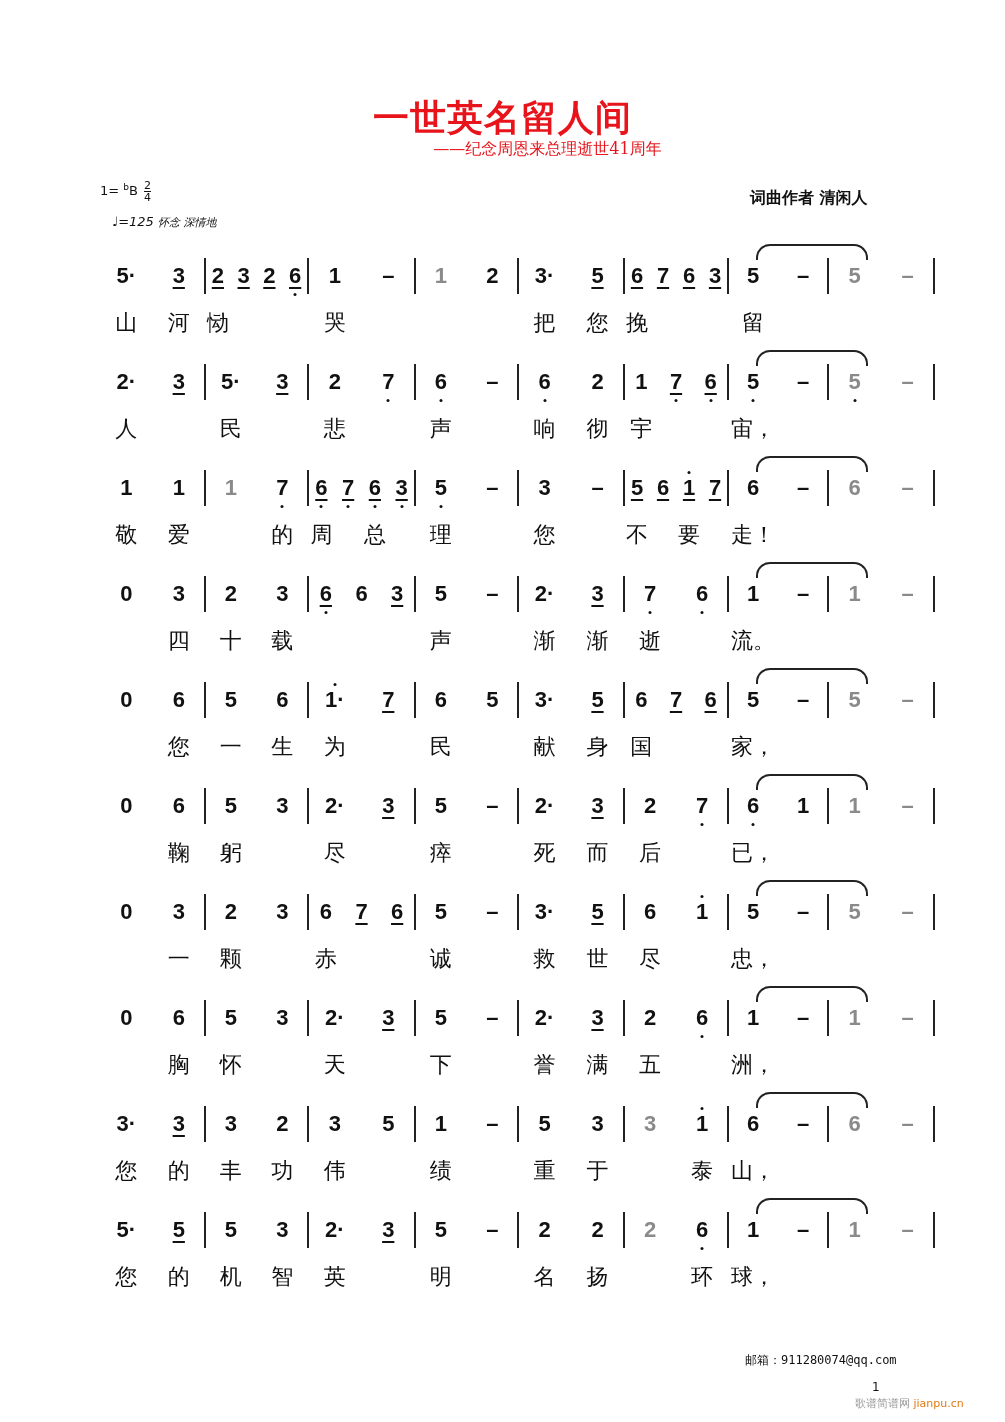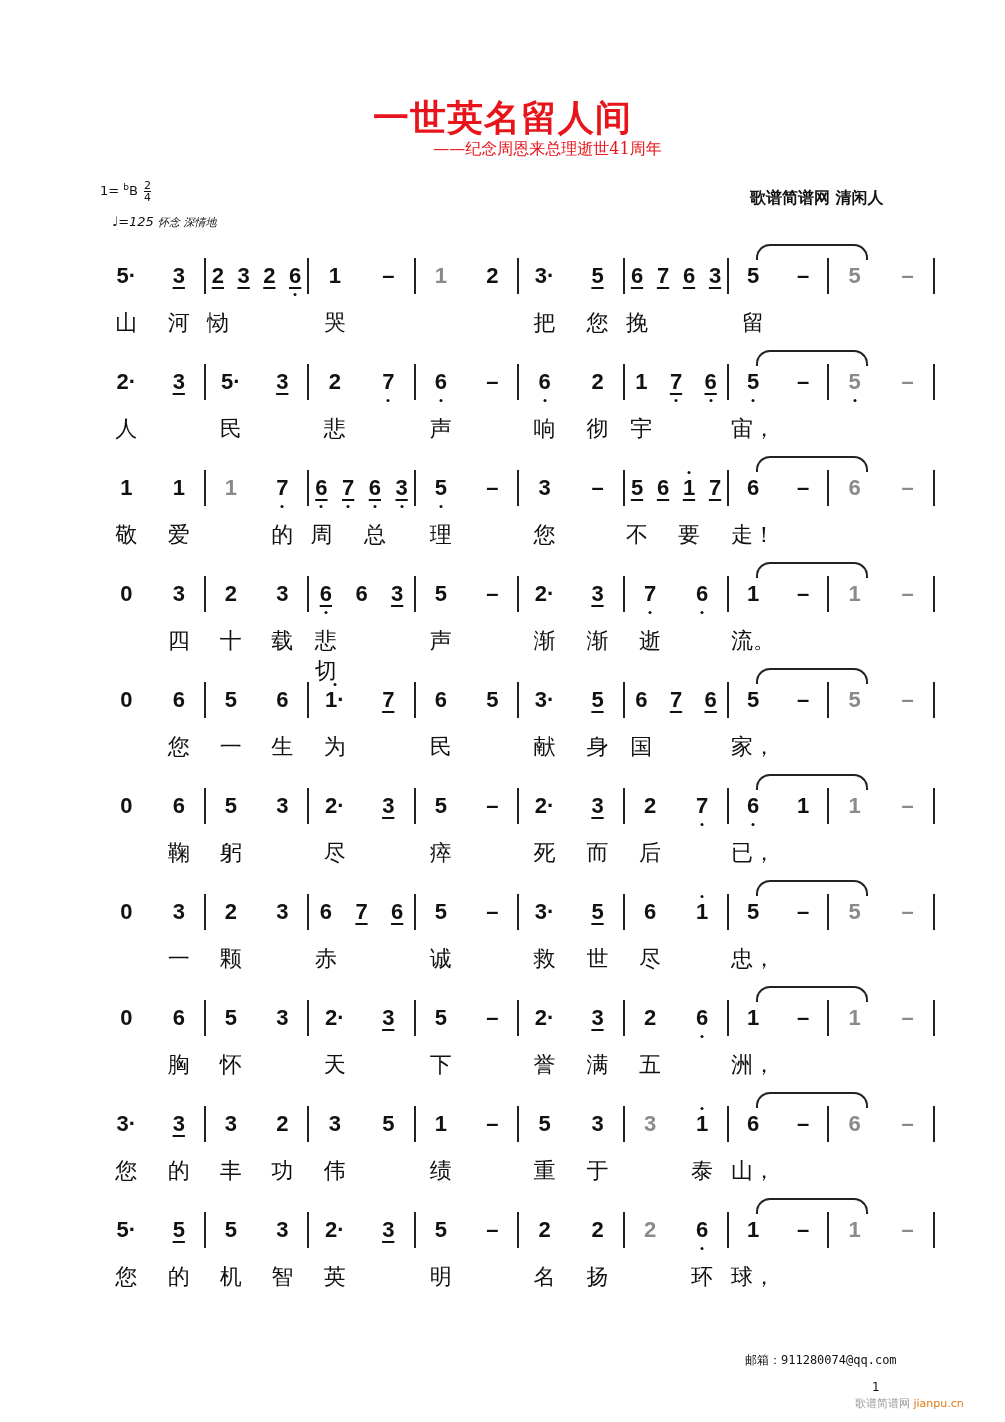--- a/index.html
+++ b/index.html
@@ -43,21 +43,21 @@
   <sup>b</sup><span>B</span>
   <span class="frac">
     <span class="num">2</span>
     <span>4</span>
   </span>
 </div>
 <div class="tempo">
   <span>♩=125</span>
   <small>怀念 深情地</small>
 </div>
-<div class="author">歌谱简谱网 清闲人</div>
+<div class="author">词曲作者 清闲人</div>
 
 <div class="score" id="score">
     <div class="row">
       <div class="measure" style="left: 0px; width: 105px;">
         <div class="notes">
           <span class="note">5·</span>
           <span class="note ul">3</span>
         </div>
         <div class="lyrics">
           <span>山</span>
@@ -365,25 +365,20 @@
           <span>十</span>
           <span>载</span>
         </div>
       </div>
       <div class="bar" style="left: 207px;"></div>
       <div class="measure" style="left: 208px; width: 107px;">
         <div class="notes">
           <span class="note ul">6<i class="dot-below"></i></span>
           <span class="note">6</span>
           <span class="note ul">3</span>
-        </div>
-        <div class="lyrics">
-          <span>悲切</span>
-          <span></span>
-          <span></span>
         </div>
       </div>
       <div class="bar" style="left: 314px;"></div>
       <div class="measure" style="left: 315px; width: 103px;">
         <div class="notes">
           <span class="note">5</span>
           <span class="note">–</span>
         </div>
         <div class="lyrics">
           <span>声</span>

